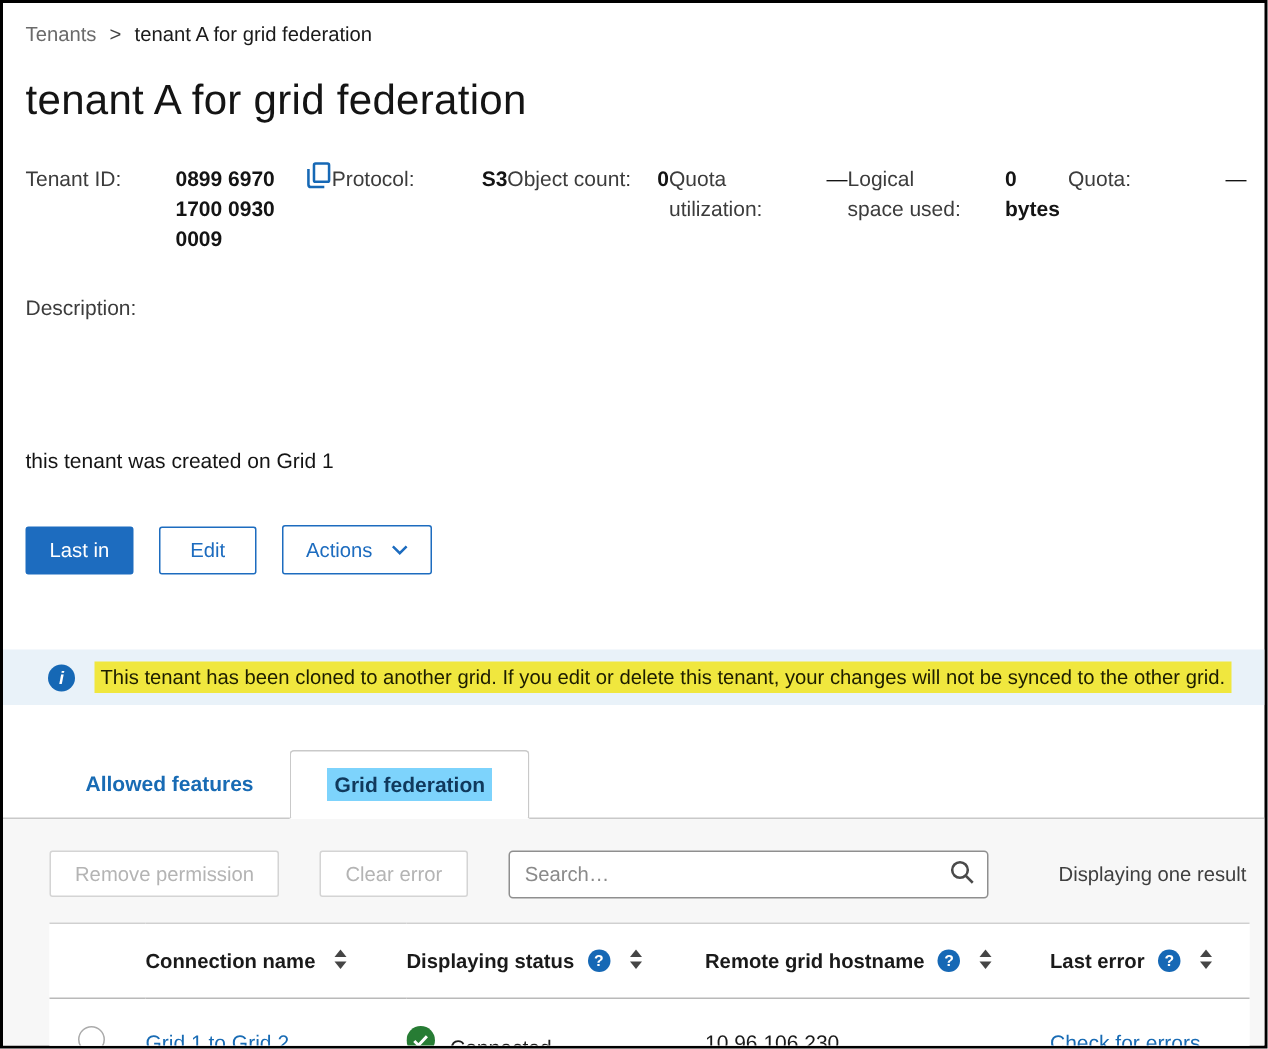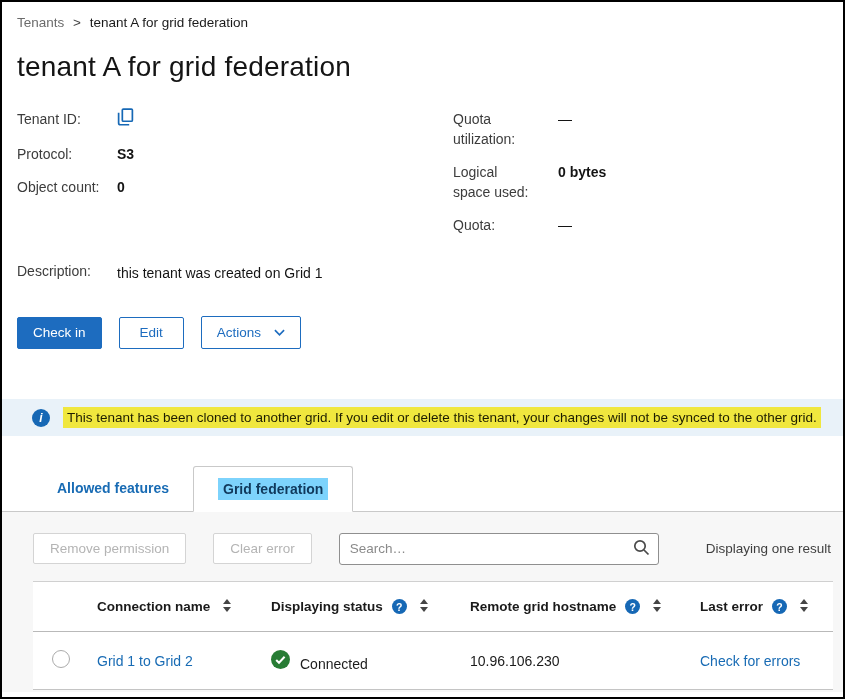--- a/index.html
+++ b/index.html
@@ -19,28 +19,28 @@
   .breadcrumb { padding-top: 13px; font-size: 13.5px; }
   .breadcrumb .parent { color: #6b6b6b; cursor: pointer; }
   .breadcrumb .sep { color: #444; margin: 0 5px; }
   .breadcrumb .current { color: #1a1a1a; }
 
   
   h1.title { font-size: 28px; font-weight: 500; margin: 21px 0 0; color: #141414; letter-spacing: .2px; }
 
   
   .details { display: flex; margin-top: 26px; }
-  .details .col { display: flex; flex-direction: column; row-gap: 13px; }
+  .details .col { display: flex; flex-direction: row; row-gap: 13px; }
   .details .col.left { width: 436px; }
   .detail-row { display: flex; line-height: 20px; }
   .dlabel { flex: 0 0 100px; padding-right: 15px; font-size: 14px; color: #3c3c3c; }
   .col.right .dlabel { flex: 0 0 105px; padding-right: 25px; }
   .dvalue { font-size: 14px; font-weight: 700; color: #141414; display: flex; align-items: flex-start; gap: 9px; }
   .dvalue.normal { font-weight: 400; }
-  .description-row { display: flex; margin-top: 26px; line-height: 20px; }
+  .description-row { display: flex; margin-top: 26px; line-height: 20px; flex-direction: column; }
   .description-row .dvalue { font-weight: 400; padding-top: 2px; }
   .copy-icon { cursor: pointer; margin-top: -1px; }
 
   
   .btn-row { display: flex; gap: 17px; margin-top: 33px; align-items: center; }
   .btn { font-family: inherit; font-size: 13.5px; padding: 7px 15px; border-radius: 2px; cursor: pointer; line-height: 16px; }
   .btn.primary { background: #1d6cbf; border: 1px solid #1d6cbf; color: #fff; }
   .btn.outline { background: #fff; border: 1px solid #1d6cbf; color: #1d6cbf; }
   .btn.edit { padding: 7px 20px; }
   .btn .chev { margin-left: 9px; display: inline-block; vertical-align: 1px; }
@@ -94,20 +94,21 @@
     <span class="current">tenant A for grid federation</span>
   </div>
 
   <h1 class="title">tenant A for grid federation</h1>
 
   <div class="details">
     <div class="col left">
       <div class="detail-row">
         <div class="dlabel">Tenant ID:</div>
         <div class="dvalue">
+          <span>0899 6970 1700 0930 0009</span>
           <span class="copy-icon">
             <svg width="17" height="18" viewBox="0 0 16 17">
                 <rect x="5" y="1" width="9.5" height="11.5" rx="1" fill="none" stroke="#1668b5" stroke-width="1.6"></rect>
                 <path d="M11.5 15.8H3.2A1.7 1.7 0 0 1 1.5 14.1V4.4" fill="none" stroke="#1668b5" stroke-width="1.6"></path>
               </svg>
           </span>
         </div>
       </div>
       <div class="detail-row">
         <div class="dlabel">Protocol:</div>
@@ -133,21 +134,21 @@
       </div>
     </div>
   </div>
 
   <div class="description-row">
     <div class="dlabel">Description:</div>
     <div class="dvalue">this tenant was created on Grid 1</div>
   </div>
 
   <div class="btn-row">
-    <button class="btn primary">Check in</button>
+    <button class="btn primary">Last in</button>
     <button class="btn outline edit">Edit</button>
     <button class="btn outline">
       <span>Actions</span>
       <span class="chev">
         <svg width="11" height="7" viewBox="0 0 12 7">
             <path d="M1 1l5 5 5-5" stroke="#1d6cbf" stroke-width="1.8" fill="none"></path>
           </svg>
       </span>
     </button>
   </div>

